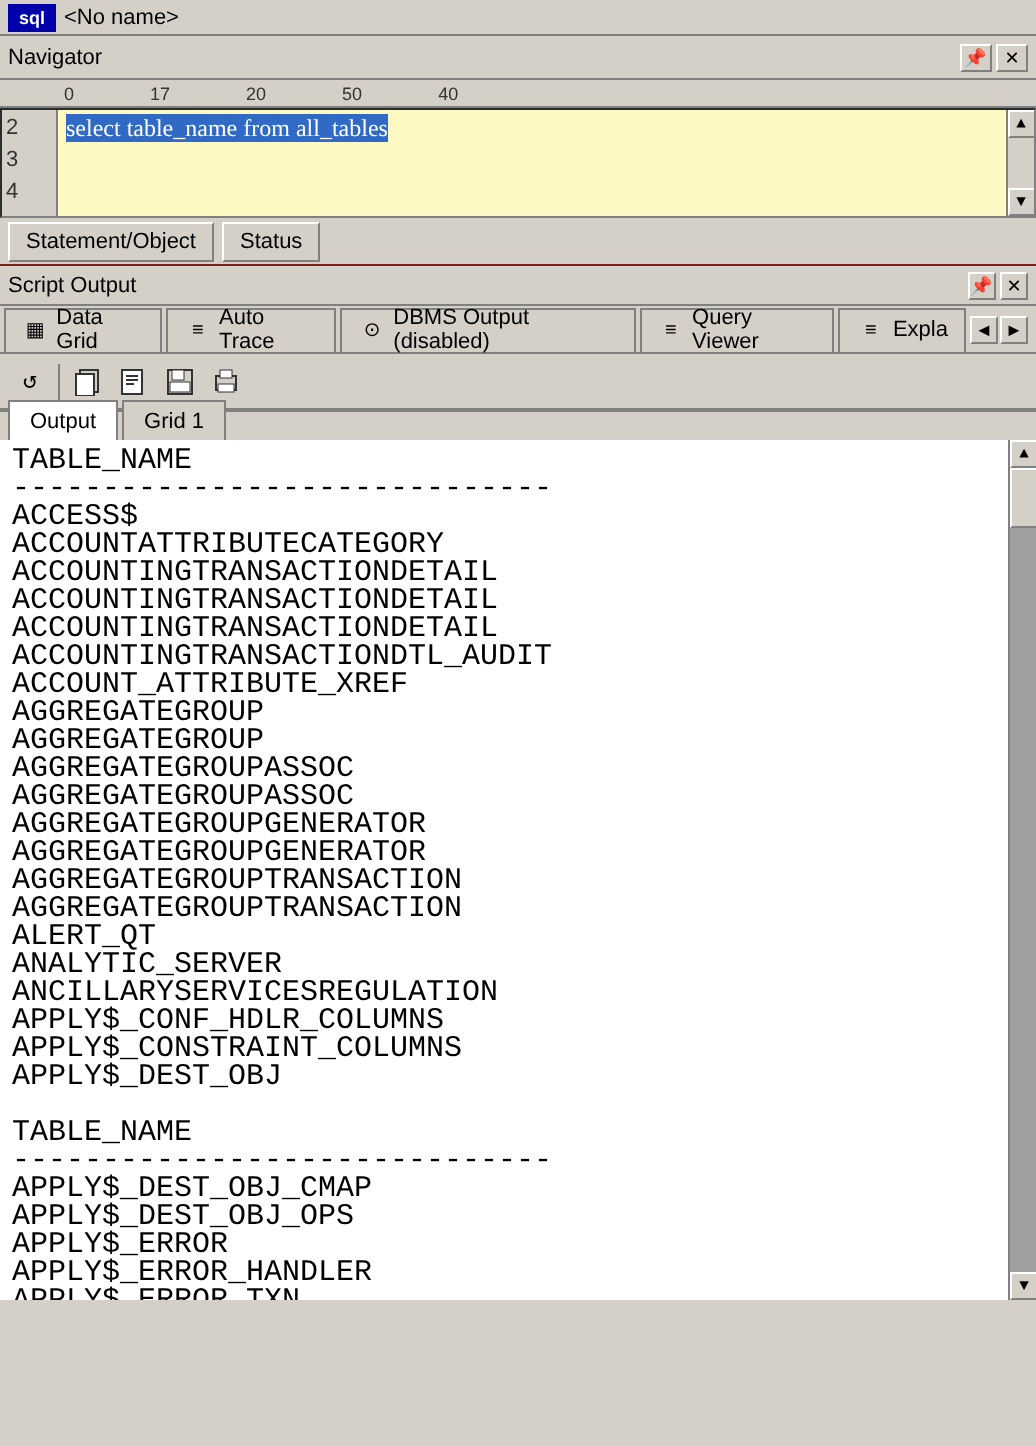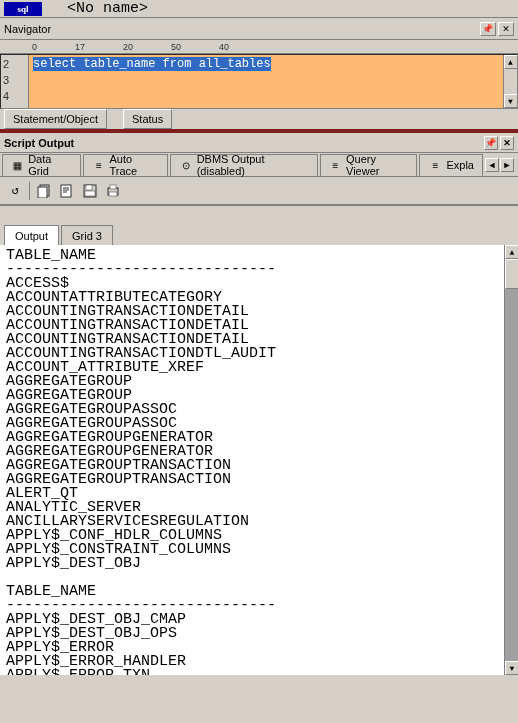--- a/index.html
+++ b/index.html
@@ -17,36 +17,35 @@
     .title-bar {
       background: #d4d0c8;
       border-bottom: 1px solid #808080;
       height: 18px;
       display: flex;
       align-items: center;
       padding: 0 4px;
       font-size: 11px;
     }
     .title-bar-icon {
-      width: 38px;
+      width: 24px;
       height: 14px;
       margin-right: 4px;
       background: #0000aa;
       display: inline-flex;
       align-items: center;
       justify-content: center;
       color: white;
       font-size: 9px;
       font-weight: bold;
-      font-family: Liberation Serif, serif;
+      font-family: Liberation Sans, sans-serif;
     }
     .title-bar-text {
-      font-family: Liberation Mono, monospace;
-      font-size: 15px;
-      margin-left: 21px;
+      font-family: Liberation Sans, sans-serif;
+      font-size: 11px;
     }
 
     
     .navigator-bar {
       background: #d4d0c8;
       border-bottom: 1px solid #808080;
       height: 22px;
       display: flex;
       align-items: center;
       padding: 0 4px;
@@ -108,21 +107,22 @@
       padding: 1px 2px;
       font-size: 11px;
       font-family: Arial, sans-serif;
       color: #333;
       line-height: 16px;
     }
     .sql-content {
       flex: 1;
       padding: 1px 4px;
       line-height: 16px;
-      background: #fdba74;
+      background: #fef9c3;
+      font-family: Liberation Serif, serif;
     }
     .sql-selected {
       background: #316ac5;
       color: white;
       display: inline;
     }
     .scroll-v {
       width: 14px;
       background: #d4d0c8;
       border-left: 1px solid #808080;
@@ -148,25 +148,25 @@
     .scroll-track {
       flex: 1;
       width: 14px;
       background: #d4d0c8;
     }
 
     
     .stmt-toolbar {
       background: #d4d0c8;
       height: 24px;
-      border-bottom: 4px solid #7f1d1d;
+      border-bottom: 1px solid #7f1d1d;
       display: flex;
       align-items: center;
       padding: 0 4px;
-      gap: 16px;
+      gap: 4px;
       font-family: Arial, sans-serif;
       font-size: 11px;
     }
     .tab-btn {
       height: 20px;
       padding: 0 8px;
       background: #d4d0c8;
       border: 1px solid #808080;
       border-top-color: #ffffff;
       border-left-color: #ffffff;
@@ -180,21 +180,21 @@
     
     .script-output-header {
       background: #d4d0c8;
       height: 20px;
       border-bottom: 1px solid #808080;
       display: flex;
       align-items: center;
       padding: 0 4px;
       font-family: Arial, sans-serif;
       font-size: 11px;
-      font-weight: bold;
+      font-weight: normal;
     }
     .so-title {
       flex: 1;
     }
     .so-btns {
       display: flex;
       gap: 2px;
     }
     .so-btn {
       width: 14px;
@@ -330,21 +330,21 @@
       border-bottom-color: #808080;
     }
     .scroll-track-area {
       flex: 1;
       background: #a0a0a0;
     }
 
     
     .bottom-tabs {
       background: #d4d0c8;
-      height: 40px;
+      height: 15px;
       display: flex;
       align-items: flex-end;
       padding: 0 4px;
       border-top: 1px solid #808080;
       font-family: Arial, sans-serif;
       font-size: 11px;
     }
     .bottom-tab {
       height: 20px;
       padding: 0 10px;
@@ -472,21 +472,21 @@
       <rect x="3" y="8" width="8" height="4" fill="#fff" stroke="#333" stroke-width="0.5"></rect>
     </svg>
   </div>
 </div>
 
 <div class="bottom-tabs">
   <div class="bottom-tab active">
     <span>Output</span>
   </div>
   <div class="bottom-tab">
-    <span>Grid 3</span>
+    <span>Grid 1</span>
   </div>
 </div>
 
 <div class="main-content">
   <div class="output-content">TABLE_NAME
 ------------------------------
 ACCESS$
 ACCOUNTATTRIBUTECATEGORY
 ACCOUNTINGTRANSACTIONDETAIL
 ACCOUNTINGTRANSACTIONDETAIL

